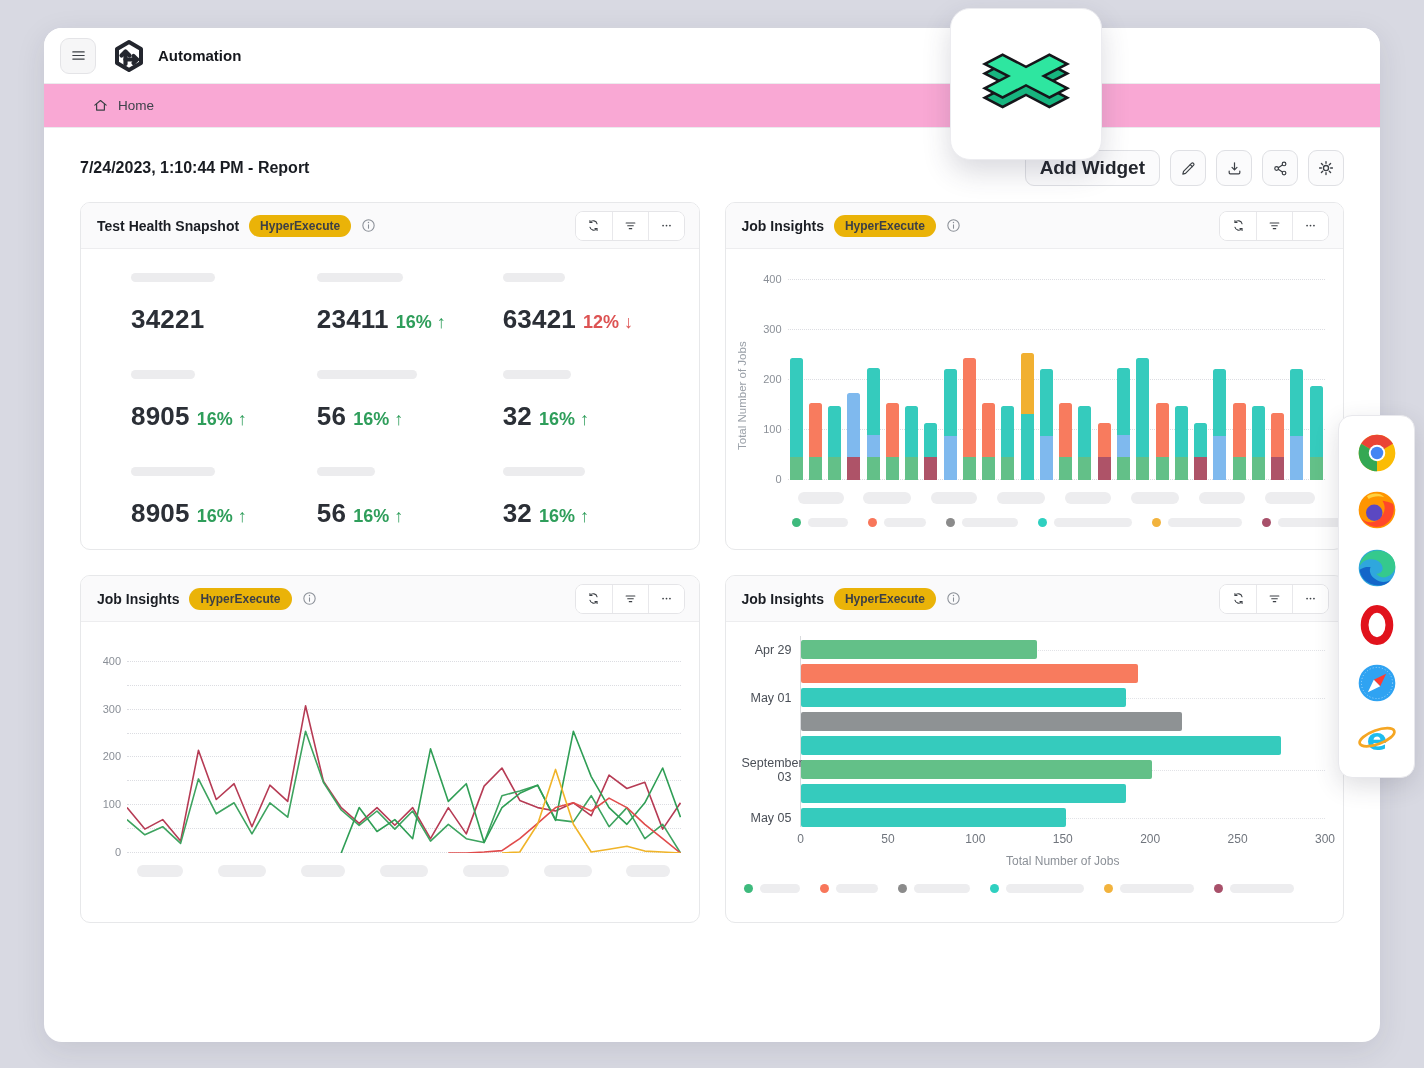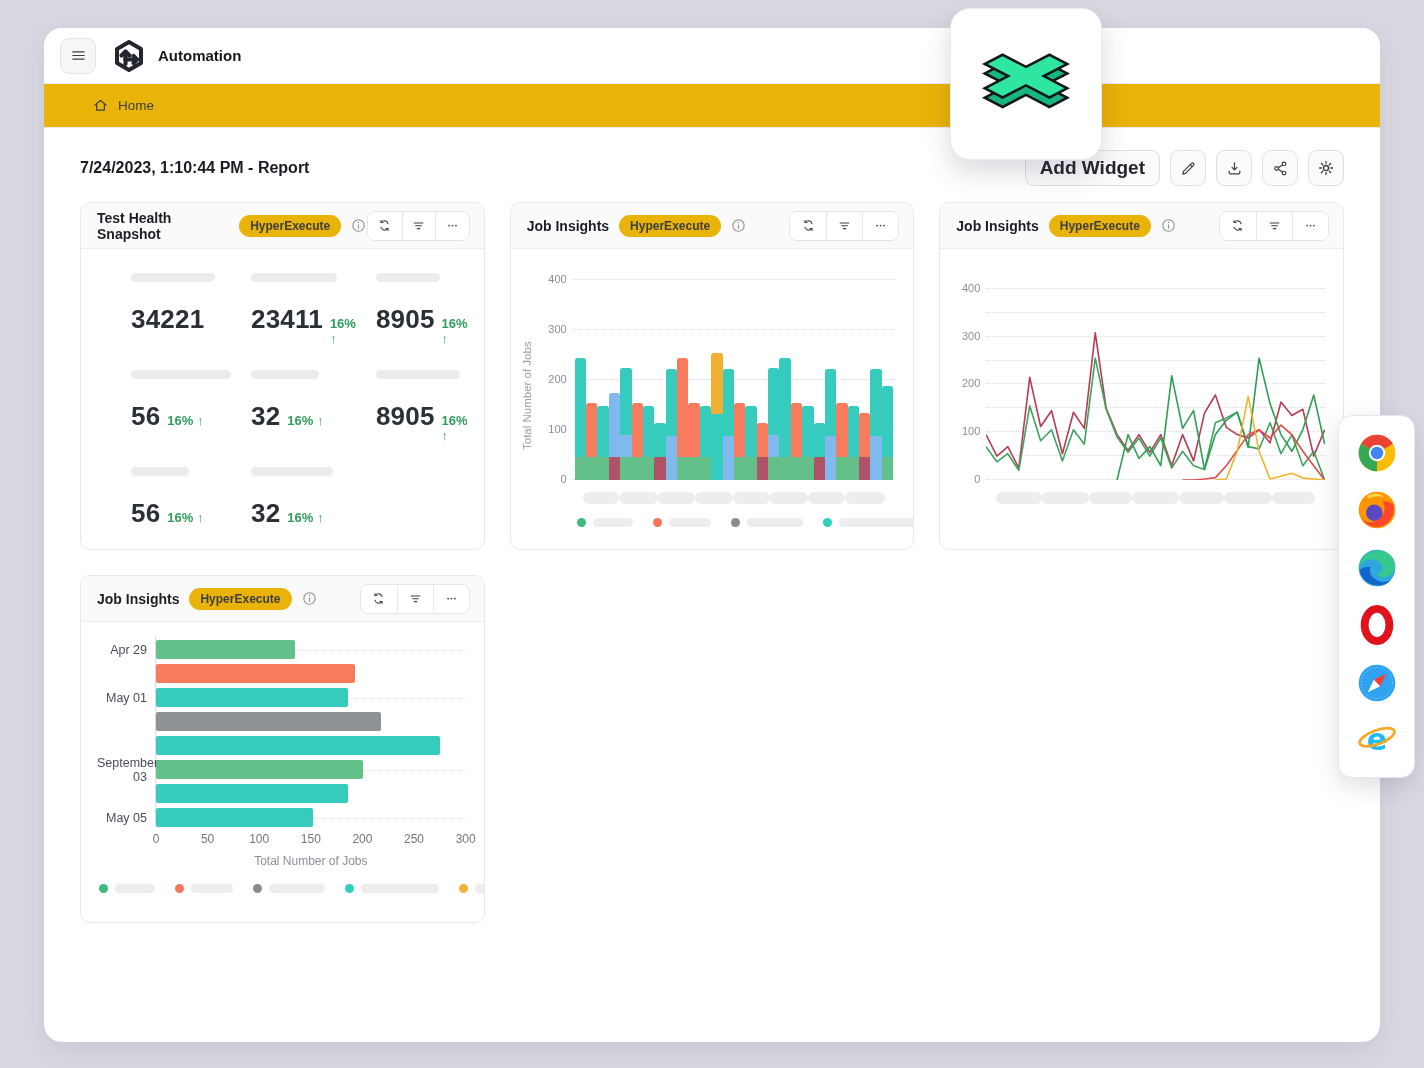--- a/index.html
+++ b/index.html
@@ -12,54 +12,54 @@
     background:#fff; border-radius:18px; box-shadow:0 8px 30px rgba(40,44,63,.10); overflow:hidden; }
 
   
   .app-header { height:56px; display:flex; align-items:center; padding:0 16px; border-bottom:1px solid #ececee; background:#fff; }
   .hamburger { width:36px; height:36px; border:1px solid #e4e4e7; border-radius:9px; background:#f6f6f7;
     display:flex; align-items:center; justify-content:center; cursor:pointer; }
   .lt-logo { margin-left:16px; display:flex; align-items:center; }
   .app-title { margin-left:12px; font-size:15px; font-weight:700; color:#16181d; }
 
   
-  .tabstrip { height:44px; background:#eab308; display:flex; align-items:stretch; padding-left:28px; border-bottom:1px solid #ebebee; }
+  .tabstrip { height:44px; background:#f9a8d4; display:flex; align-items:stretch; padding-left:28px; border-bottom:1px solid #ebebee; }
   .tab { display:flex; align-items:center; gap:9px; padding:0 20px; font-size:13.5px; color:#3e434b; cursor:pointer; }
   .tab.active { background:#fff; border:1px solid #e7e7ea; border-bottom:none; border-radius:9px 9px 0 0; margin-bottom:-1px; color:#1d2128; }
   .tab-close { width:22px; height:22px; border:none; background:#f1f1f3; border-radius:6px; display:flex; align-items:center; justify-content:center; cursor:pointer; margin-left:4px; }
 
   
   .report-row { display:flex; align-items:center; justify-content:space-between; padding:22px 36px 16px; }
   .report-title { font-size:16px; font-weight:700; color:#191c22; }
   .actions { display:flex; align-items:center; gap:10px; }
   .btn { border:1px solid #dfe0e4; background:#fbfbfc; border-radius:9px; cursor:pointer;
     display:flex; align-items:center; justify-content:center; }
   .btn.text { padding:0 14px; height:36px; font-size:19px; font-weight:600; color:#23262d; font-family:inherit; }
   .btn.icon { width:36px; height:36px; }
 
   
-  .grid { display:grid; grid-template-columns:1fr 1fr 1fr; gap:25px; margin:0 36px; }
+  .grid { display:grid; grid-template-columns:1fr 1fr; gap:25px; margin:0 36px; }
   .card { border:1px solid #e7e8ea; border-radius:10px; background:#fff; height:348px; overflow:hidden; }
   .card-head { height:46px; display:flex; align-items:center; padding:0 14px 0 16px; background:#fafafb; border-bottom:1px solid #ededef; }
   .card-title { font-size:14px; font-weight:700; color:#1b1e24; }
   .badge { margin-left:10px; background:#eab308; border-radius:999px; padding:4px 11px; font-size:12px; font-weight:600; color:#3c3f46; }
   .info { margin-left:9px; display:flex; }
   .head-spacer { flex:1; }
   .btn-group { display:flex; border:1px solid #e5e5e8; border-radius:8px; background:#fff; overflow:hidden; }
   .btn-group button { width:36px; height:28px; border:none; background:#fff; display:flex; align-items:center; justify-content:center; cursor:pointer; }
   .btn-group button + button { border-left:1px solid #e8e8eb; }
 
   
   .stats { display:grid; grid-template-columns:1fr 1fr 1fr; row-gap:12px; padding:24px 30px; }
   .stat-cell { height:85px;margin-left:20px; }
   .skel { background:#ececee; border-radius:5px; height:9px; }
   .stat-skel { margin-bottom:22px; }
   .stat-line { display:flex; align-items:baseline; gap:7px; }
   .stat-value { font-size:26px; font-weight:700; color:#2b2f36; letter-spacing:.2px; }
-  .stat-delta { font-size:13px; font-weight:600; }
+  .stat-delta { font-size:18px; font-weight:600; }
   .stat-delta.up { color:#2f9e5b; } .stat-delta.down { color:#dd5353; }
 
   
   .chart-body { display:flex; padding:16px 18px 8px 10px; }
   .ytitle { writing-mode:vertical-rl; transform:rotate(180deg); font-size:11.5px; color:#9aa0a8; text-align:center; width:16px; }
   .plot-col { flex:1; min-width:0; }
   .plot { position:relative; height:215px; margin-left:36px; }
   .gridline { position:absolute; left:0; right:0; height:0; border-top:1px dotted #dcdde2; }
   .tick-label { position:absolute; left:-36px; top:-7px; width:30px; text-align:right; font-size:11px; color:#8a8f97; }
   .bars { position:absolute; left:2px; right:2px; top:0; bottom:0; display:flex; align-items:flex-end; justify-content:space-between; }
@@ -207,20 +207,27 @@
               <div class="skel stat-skel" style="width: 84px;"></div>
               <div class="stat-line">
                 <span class="stat-value">34221</span>
               </div>
             </div>
             <div class="stat-cell">
               <div class="skel stat-skel" style="width: 86px;"></div>
               <div class="stat-line">
                 <span class="stat-value">23411</span>
                 <span class="stat-delta up">16% ↑</span>
+              </div>
+            </div>
+            <div class="stat-cell">
+              <div class="skel stat-skel" style="width: 62px;"></div>
+              <div class="stat-line">
+                <span class="stat-value">63421</span>
+                <span class="stat-delta down">12% ↓</span>
               </div>
             </div>
             <div class="stat-cell">
               <div class="skel stat-skel" style="width: 64px;"></div>
               <div class="stat-line">
                 <span class="stat-value">8905</span>
                 <span class="stat-delta up">16% ↑</span>
               </div>
             </div>
             <div class="stat-cell">

